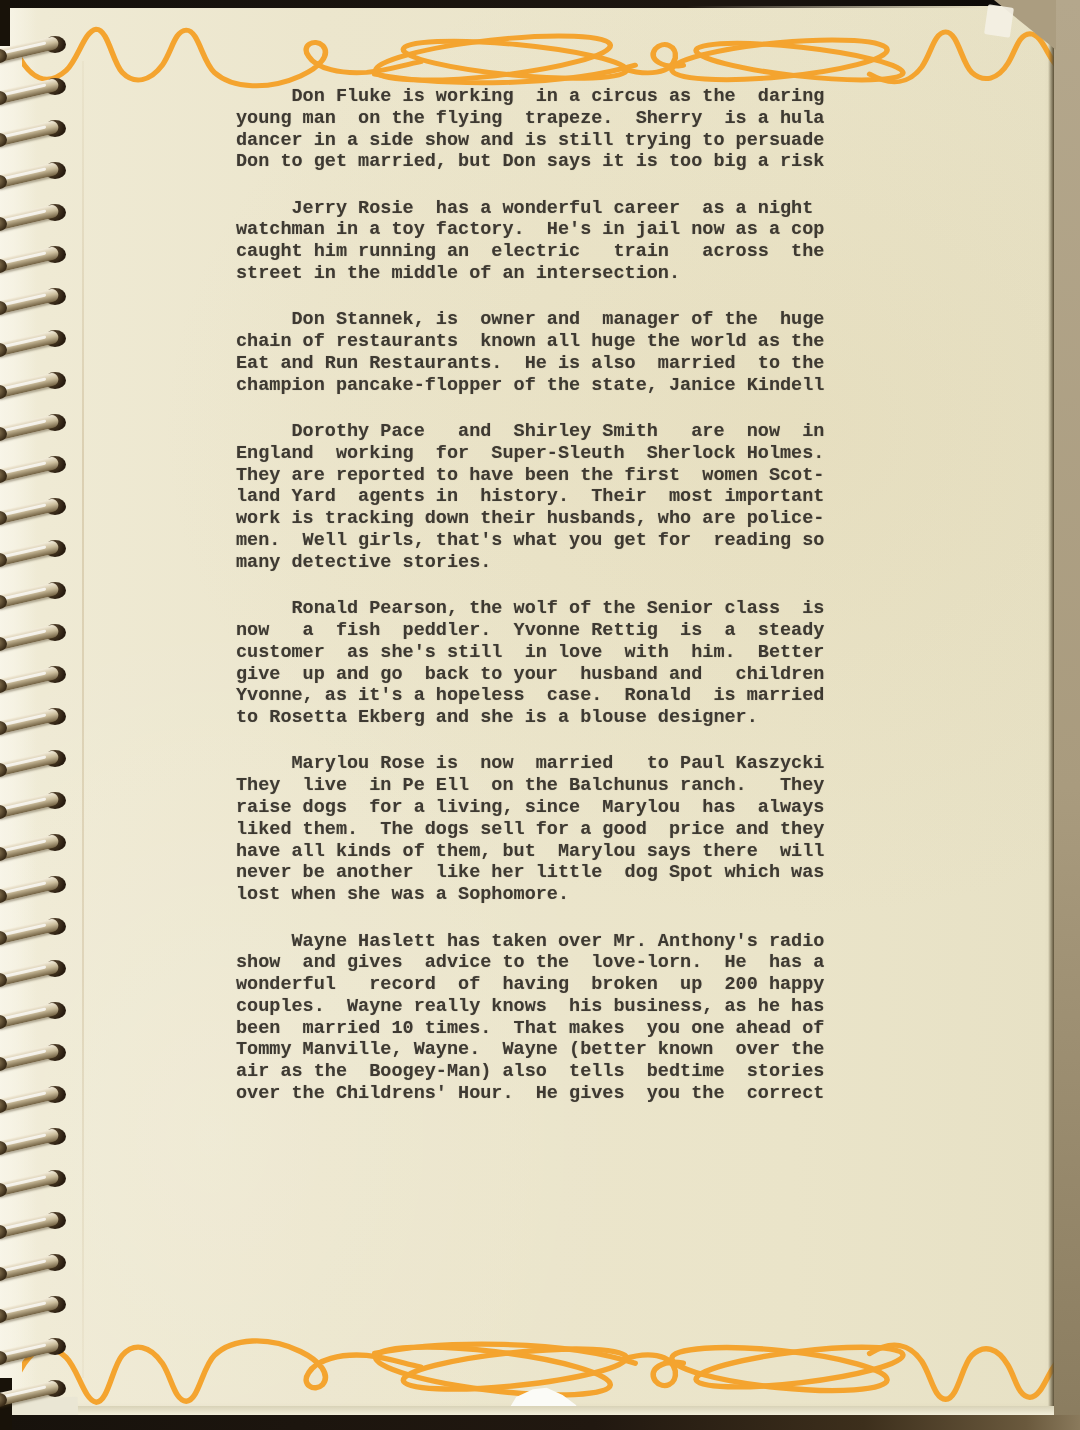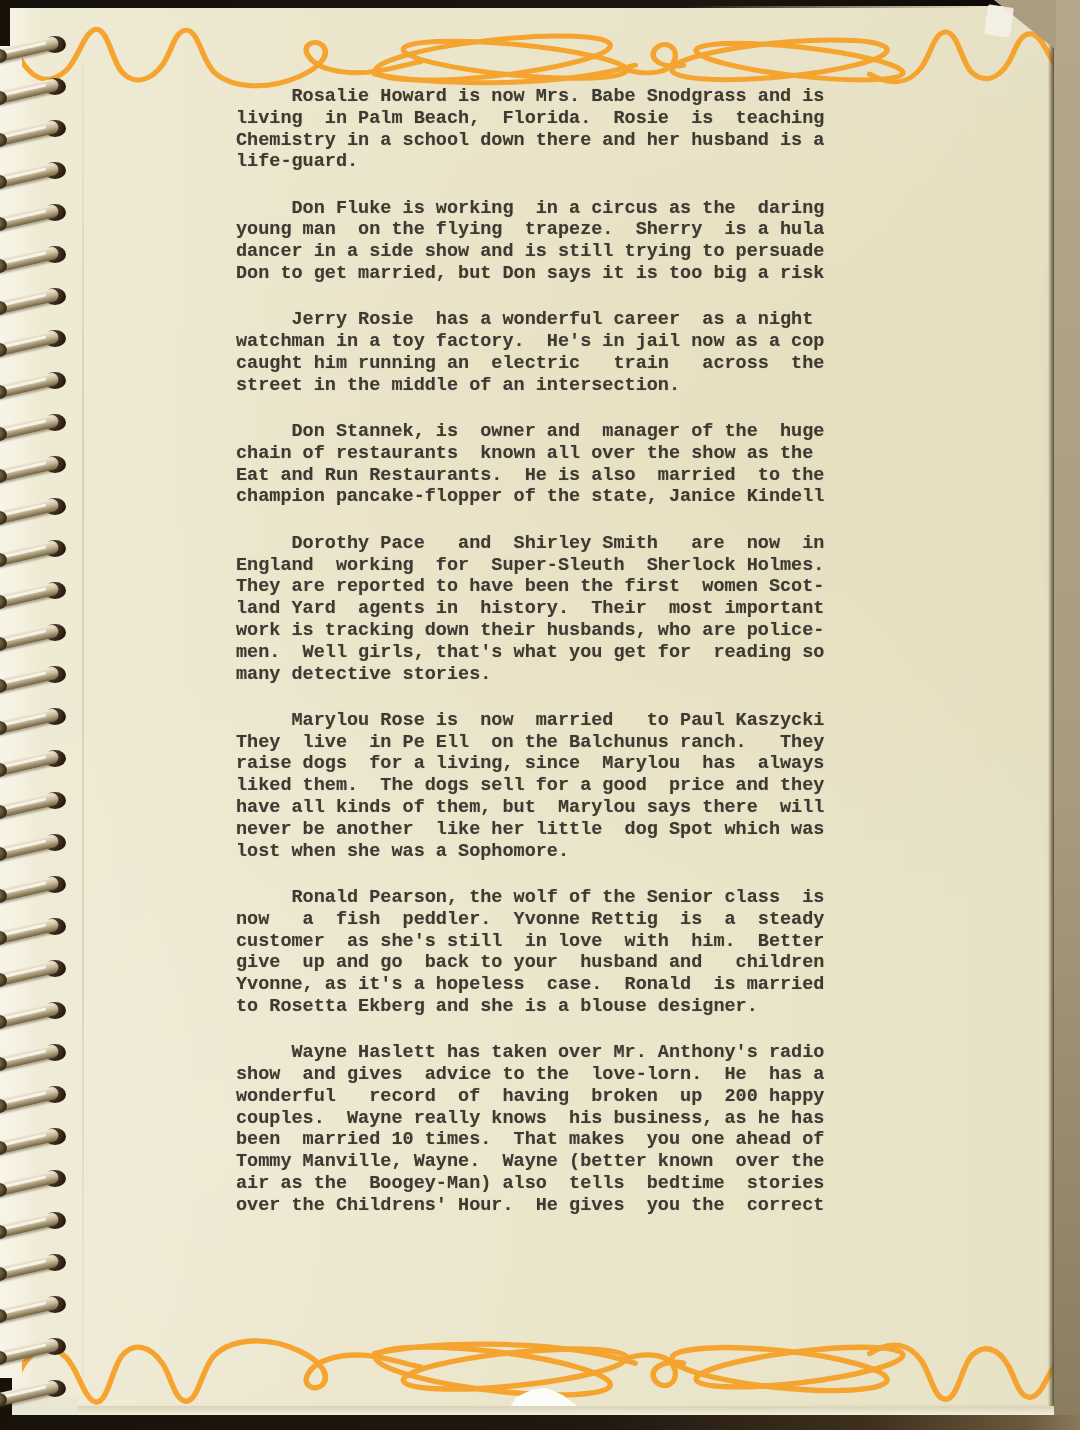--- a/index.html
+++ b/index.html
@@ -79,56 +79,52 @@
         <ellipse cx="492" cy="42" rx="112" ry="17" transform="rotate(6 492 42)"></ellipse>
         <path d="M352,58 C420,72 540,72 612,48"></path>
         <path d="M600,52 C624,60 648,58 652,40 C654,26 640,20 632,30 C624,42 640,52 660,48"></path>
         <ellipse cx="756" cy="42" rx="108" ry="19" transform="rotate(-6 756 42)"></ellipse>
         <ellipse cx="776" cy="44" rx="104" ry="16" transform="rotate(7 776 44)"></ellipse>
         <path d="M846,58 C868,72 886,68 898,50 C908,34 910,12 922,11 C934,11 938,46 948,56 C960,68 974,64 984,46 C992,32 994,14 1006,13 C1018,13 1024,40 1034,50"></path>
       </g>
     </svg>
 
     <div class="typed">
-      <div class="para">     Rosalie Howard is now Mrs. Babe Snodgrass and is
-living  in Palm Beach,  Florida.  Rosie  is  teaching
-Chemistry in a school down there and her husband is a
-life-guard.</div>
       <div class="para">     Don Fluke is working  in a circus as the  daring
 young man  on the flying  trapeze.  Sherry  is a hula
 dancer in a side show and is still trying to persuade
 Don to get married, but Don says it is too big a risk</div>
       <div class="para">     Jerry Rosie  has a wonderful career  as a night
 watchman in a toy factory.  He's in jail now as a cop
 caught him running an  electric   train   across  the
 street in the middle of an intersection.</div>
       <div class="para">     Don Stannek, is  owner and  manager of the  huge
-chain of restaurants  known all over the show as the
+chain of restaurants  known all huge the world as the
 Eat and Run Restaurants.  He is also  married  to the
 champion pancake-flopper of the state, Janice Kindell</div>
       <div class="para">     Dorothy Pace   and  Shirley Smith   are  now  in
 England  working  for  Super-Sleuth  Sherlock Holmes.
 They are reported to have been the first  women Scot-
 land Yard  agents in  history.  Their  most important
 work is tracking down their husbands, who are police-
 men.  Well girls, that's what you get for  reading so
 many detective stories.</div>
+      <div class="para">     Ronald Pearson, the wolf of the Senior class  is
+now   a  fish  peddler.  Yvonne Rettig  is  a  steady
+customer  as she's still  in love  with  him.  Better
+give  up and go  back to your  husband and   children
+Yvonne, as it's a hopeless  case.  Ronald  is married
+to Rosetta Ekberg and she is a blouse designer.</div>
       <div class="para">     Marylou Rose is  now  married   to Paul Kaszycki
 They  live  in Pe Ell  on the Balchunus ranch.   They
 raise dogs  for a living, since  Marylou  has  always
 liked them.  The dogs sell for a good  price and they
 have all kinds of them, but  Marylou says there  will
 never be another  like her little  dog Spot which was
 lost when she was a Sophomore.</div>
-      <div class="para">     Ronald Pearson, the wolf of the Senior class  is
-now   a  fish  peddler.  Yvonne Rettig  is  a  steady
-customer  as she's still  in love  with  him.  Better
-give  up and go  back to your  husband and   children
-Yvonne, as it's a hopeless  case.  Ronald  is married
-to Rosetta Ekberg and she is a blouse designer.</div>
       <div class="para">     Wayne Haslett has taken over Mr. Anthony's radio
 show  and gives  advice to the  love-lorn.  He  has a
 wonderful   record  of  having  broken  up  200 happy
 couples.  Wayne really knows  his business, as he has
 been  married 10 times.  That makes  you one ahead of
 Tommy Manville, Wayne.  Wayne (better known  over the
 air as the  Boogey-Man) also  tells  bedtime  stories
 over the Childrens' Hour.  He gives  you the  correct</div>
     </div>
 

